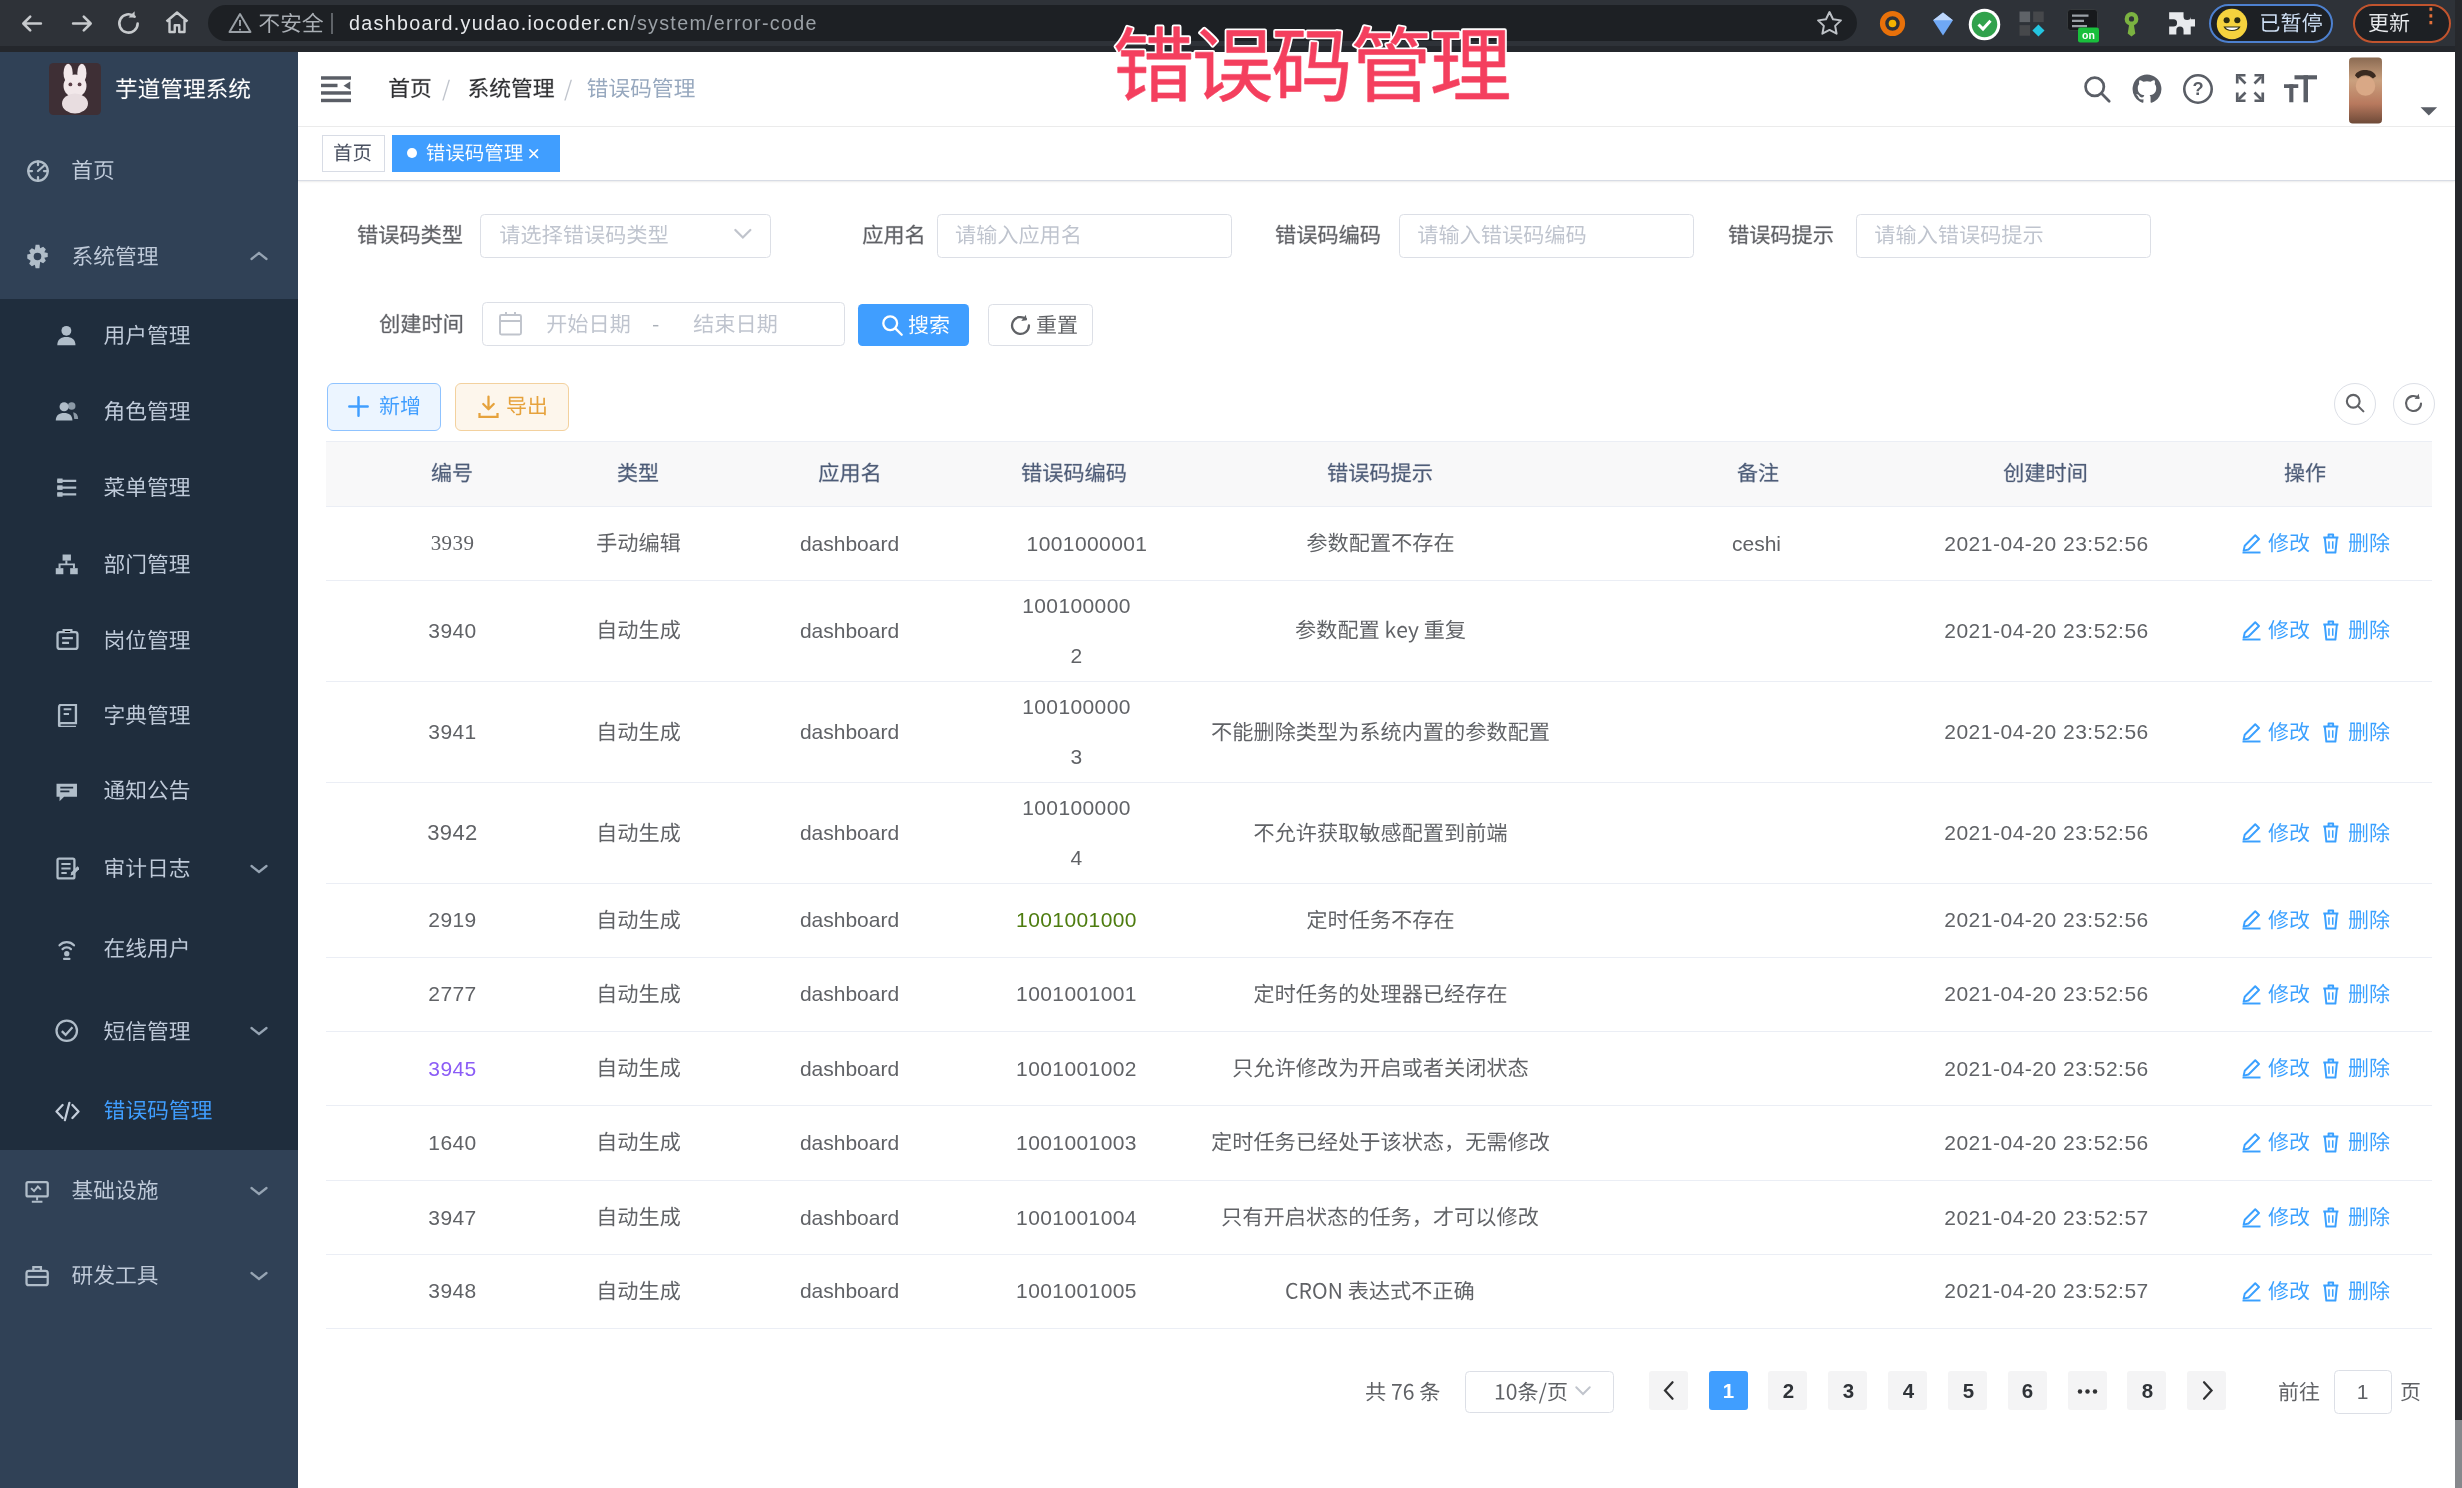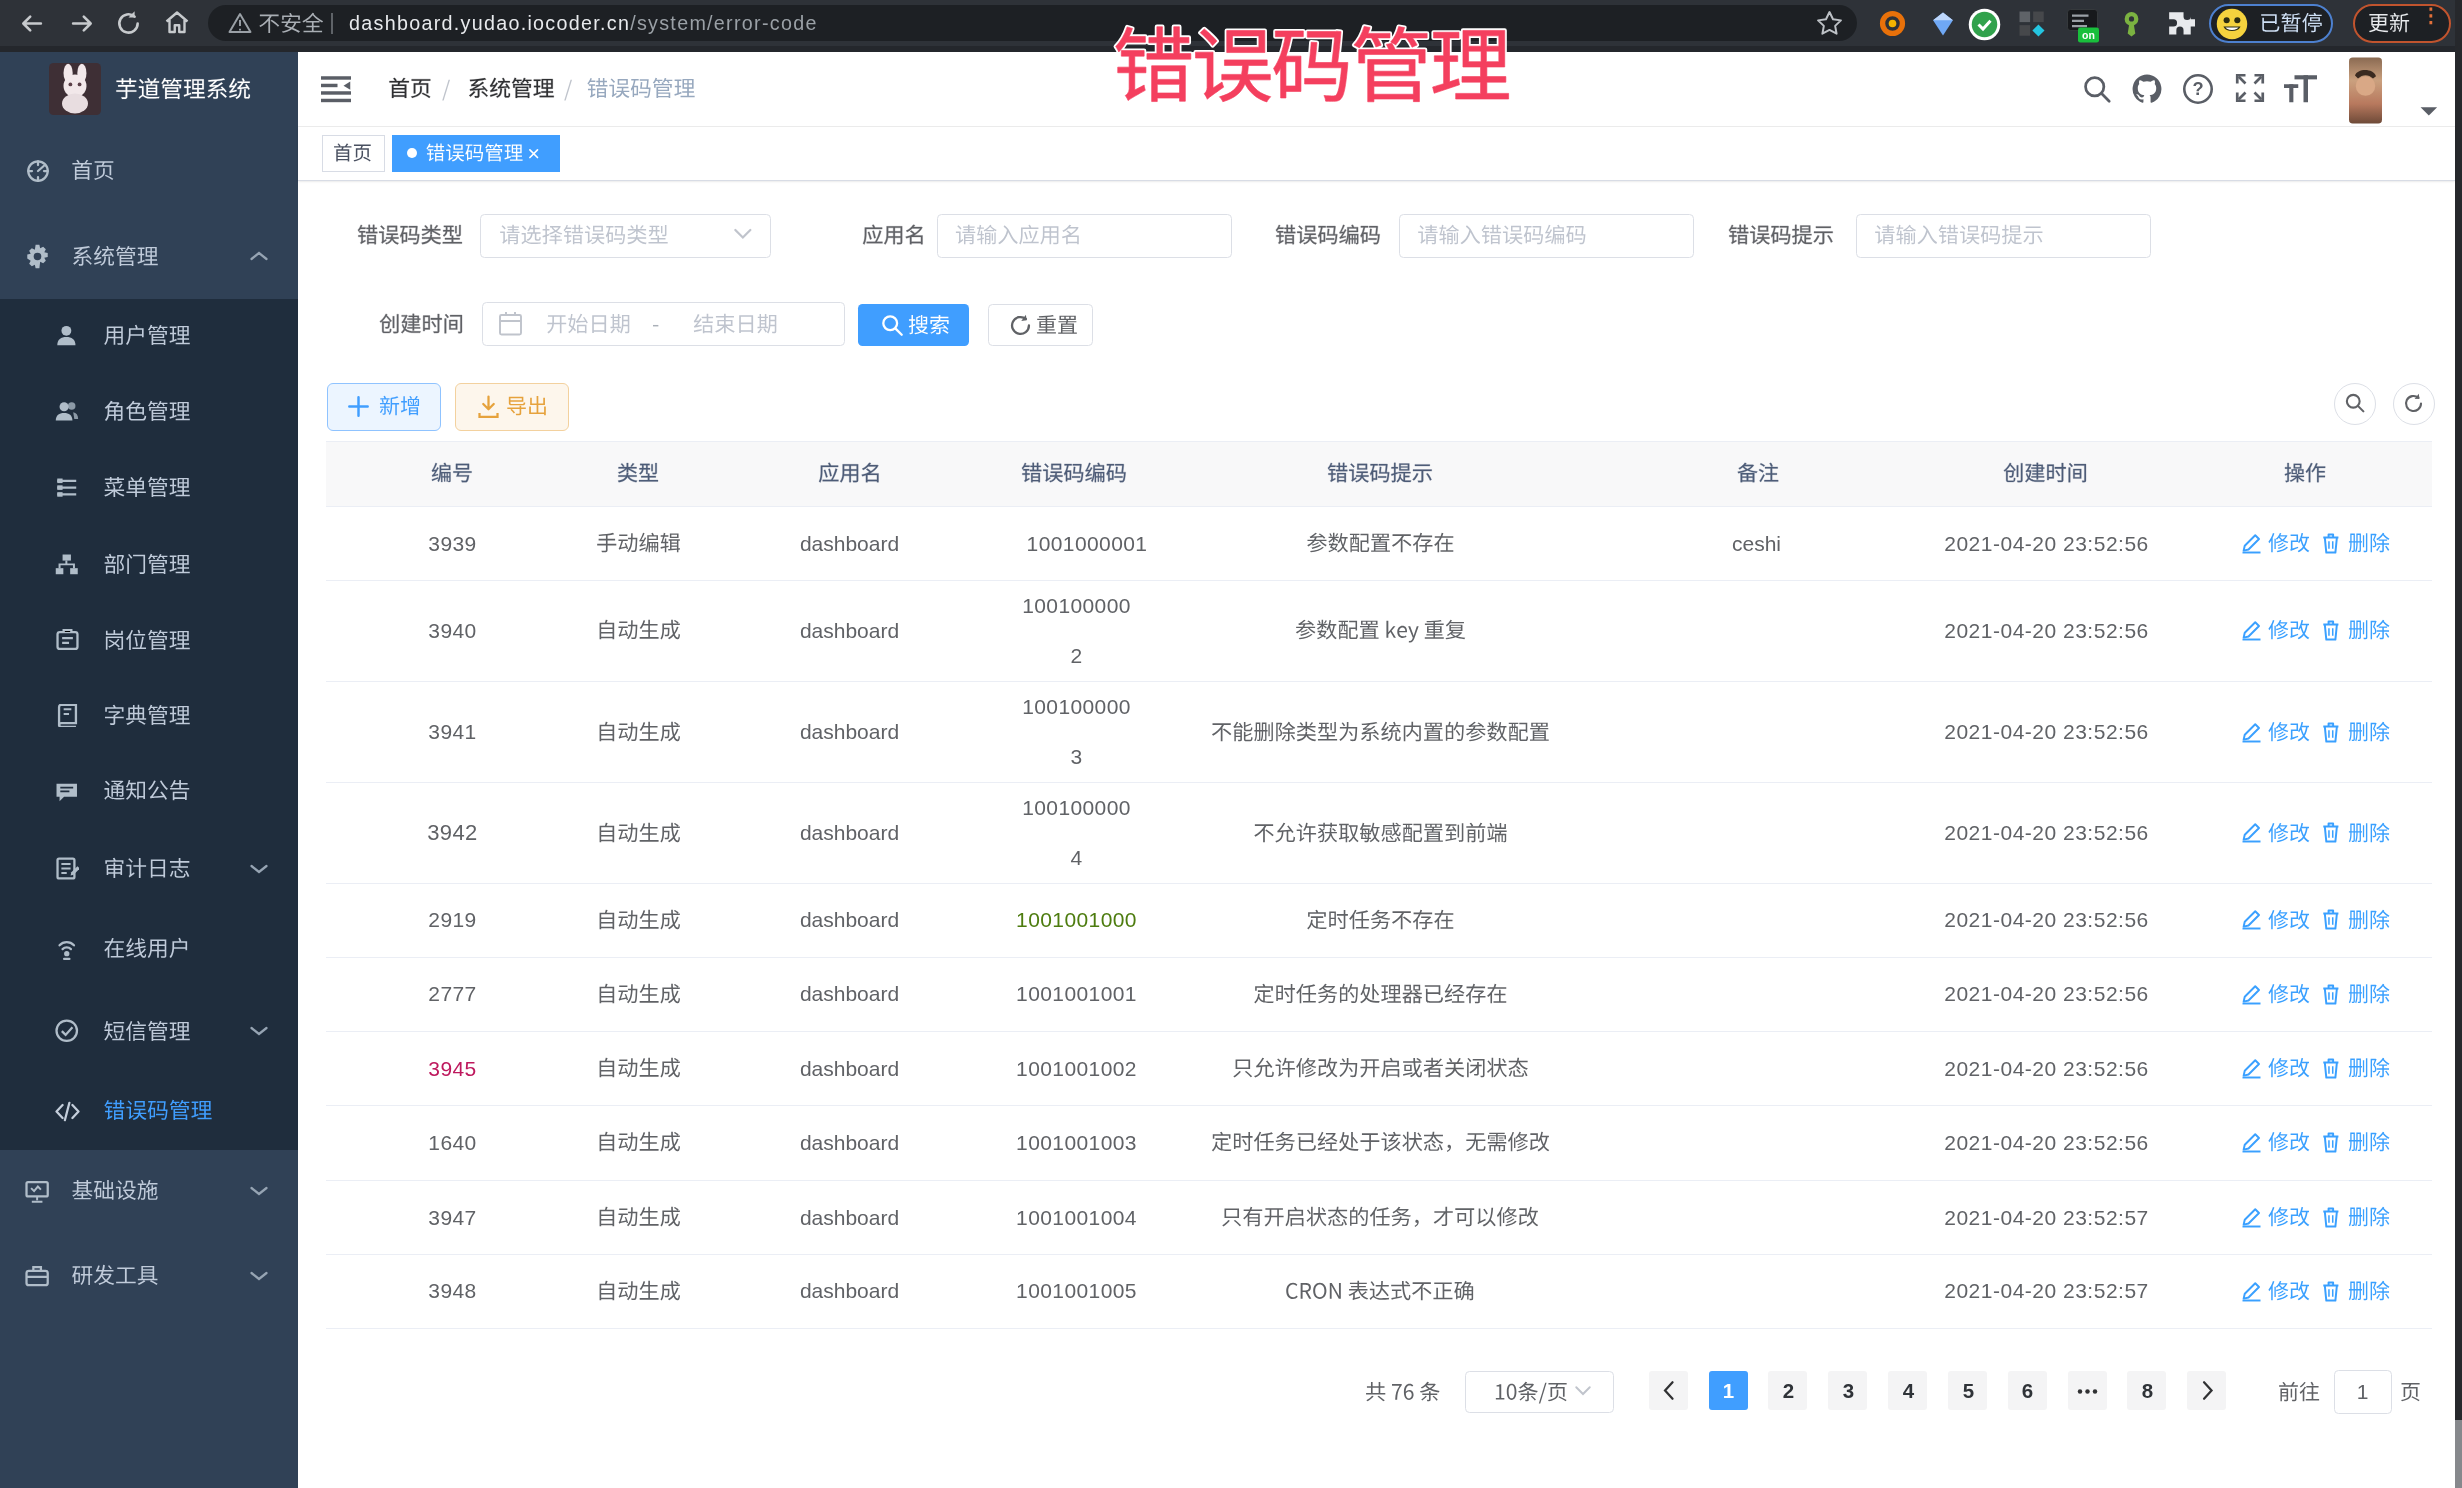--- a/index.html
+++ b/index.html
@@ -776,21 +776,21 @@
       <use href="#u65F6" x="2000"></use>
       <use href="#u95F4" x="3000"></use>
     </g>
   </svg>
 <svg class="tr" style="left:2284px;top:459px" width="45" height="29.5" viewBox="0 0 60 39">
     <g fill="#4e5d78" stroke="#4e5d78" stroke-width="12" stroke-linejoin="round" transform="translate(0,28.6) scale(0.02800,-0.02800)">
       <use href="#u64CD" x="0"></use>
       <use href="#u4F5C" x="1000"></use>
     </g>
   </svg>
-<div class="ht" style="font-size:21px;color:#606266;font-weight:400;line-height:21px;font-family:Liberation Sans, sans-serif;letter-spacing:0.4px;left:452px;top:533px;width:455px;margin-left:-227px;text-align:center;">3939</div>
+<div class="ht" style="font-size:21px;color:#606266;font-weight:400;line-height:21px;font-family:Liberation Serif, serif;letter-spacing:0.4px;left:452px;top:533px;width:455px;margin-left:-227px;text-align:center;">3939</div>
 <svg class="tr" style="left:596px;top:529px" width="88" height="29.5" viewBox="0 0 116 39">
     <g fill="#606266" transform="translate(0,28.6) scale(0.02800,-0.02800)">
       <use href="#u624B" x="0"></use>
       <use href="#u52A8" x="1000"></use>
       <use href="#u7F16" x="2000"></use>
       <use href="#u8F91" x="3000"></use>
     </g>
   </svg>
 <div class="ht" style="font-size:21px;color:#606266;font-weight:400;line-height:21px;font-family:'Liberation Sans',sans-serif;left:849px;top:533px;width:455px;margin-left:-227px;text-align:center;">dashboard</div>
 <div class="ht" style="font-size:21px;color:#606266;font-weight:400;line-height:21px;font-family:'Liberation Sans',sans-serif;letter-spacing:0.4px;left:1076px;top:533px;width:455px;margin-left:-227px;text-align:center;padding-left:21px;">1001000001</div>
@@ -1013,21 +1013,21 @@
       <use href="#u4FEE" x="0"></use>
       <use href="#u6539" x="1000"></use>
     </g>
   </svg>
 <svg class="tr" style="left:2348px;top:980px" width="45" height="29.5" viewBox="0 0 60 39">
     <g fill="#3aa0ff" transform="translate(0,28.6) scale(0.02800,-0.02800)">
       <use href="#u5220" x="0"></use>
       <use href="#u9664" x="1000"></use>
     </g>
   </svg>
-<div class="ht" style="font-size:21px;color:#be185d;font-weight:400;line-height:21px;font-family:'Liberation Sans',sans-serif;letter-spacing:0.4px;left:452px;top:1058px;width:455px;margin-left:-227px;text-align:center;">3945</div>
+<div class="ht" style="font-size:21px;color:#8b5cf6;font-weight:400;line-height:21px;font-family:'Liberation Sans',sans-serif;letter-spacing:0.4px;left:452px;top:1058px;width:455px;margin-left:-227px;text-align:center;">3945</div>
 <svg class="tr" style="left:596px;top:1054px" width="88" height="29.5" viewBox="0 0 116 39">
     <g fill="#606266" transform="translate(0,28.6) scale(0.02800,-0.02800)">
       <use href="#u81EA" x="0"></use>
       <use href="#u52A8" x="1000"></use>
       <use href="#u751F" x="2000"></use>
       <use href="#u6210" x="3000"></use>
     </g>
   </svg>
 <div class="ht" style="font-size:21px;color:#606266;font-weight:400;line-height:21px;font-family:'Liberation Sans',sans-serif;left:849px;top:1058px;width:455px;margin-left:-227px;text-align:center;">dashboard</div>
 <div class="ht" style="font-size:21px;color:#606266;font-weight:400;line-height:21px;font-family:'Liberation Sans',sans-serif;letter-spacing:0.4px;left:1076px;top:1058px;width:455px;margin-left:-227px;text-align:center;">1001001002</div>

